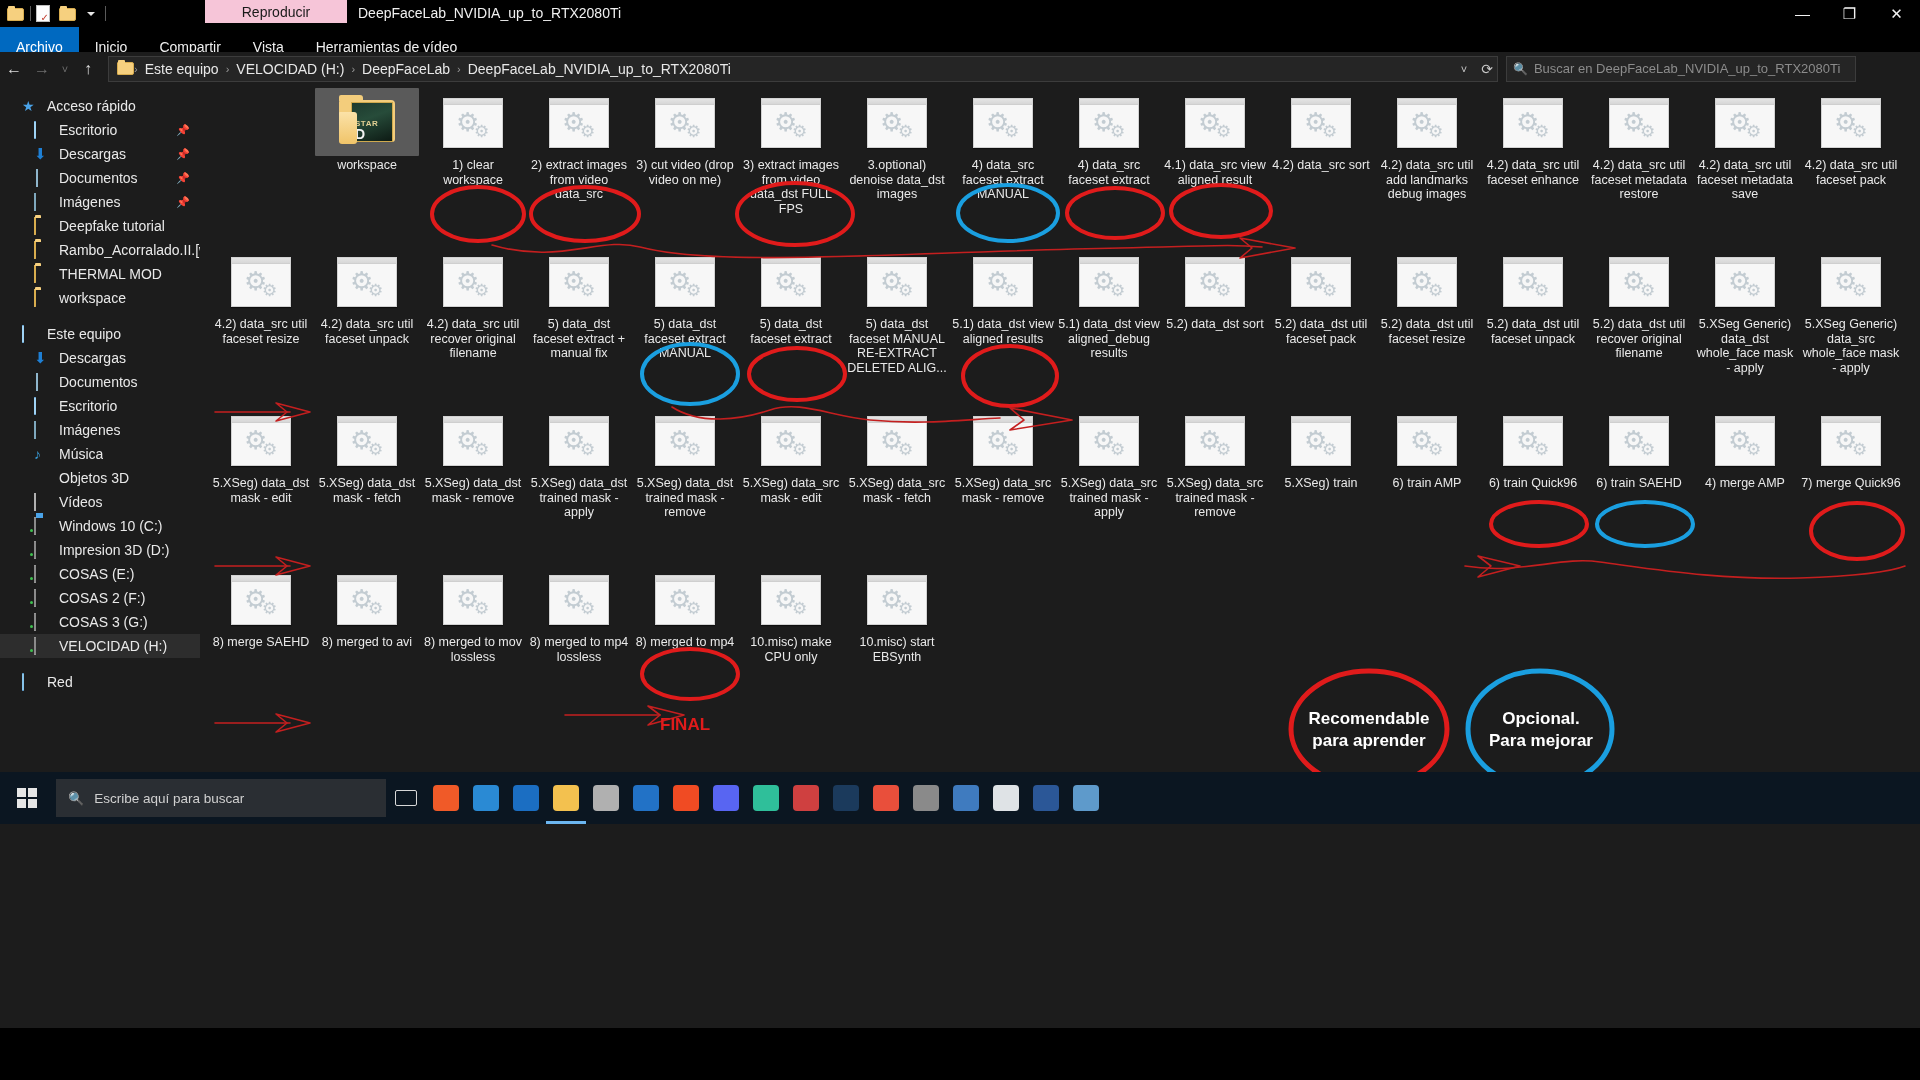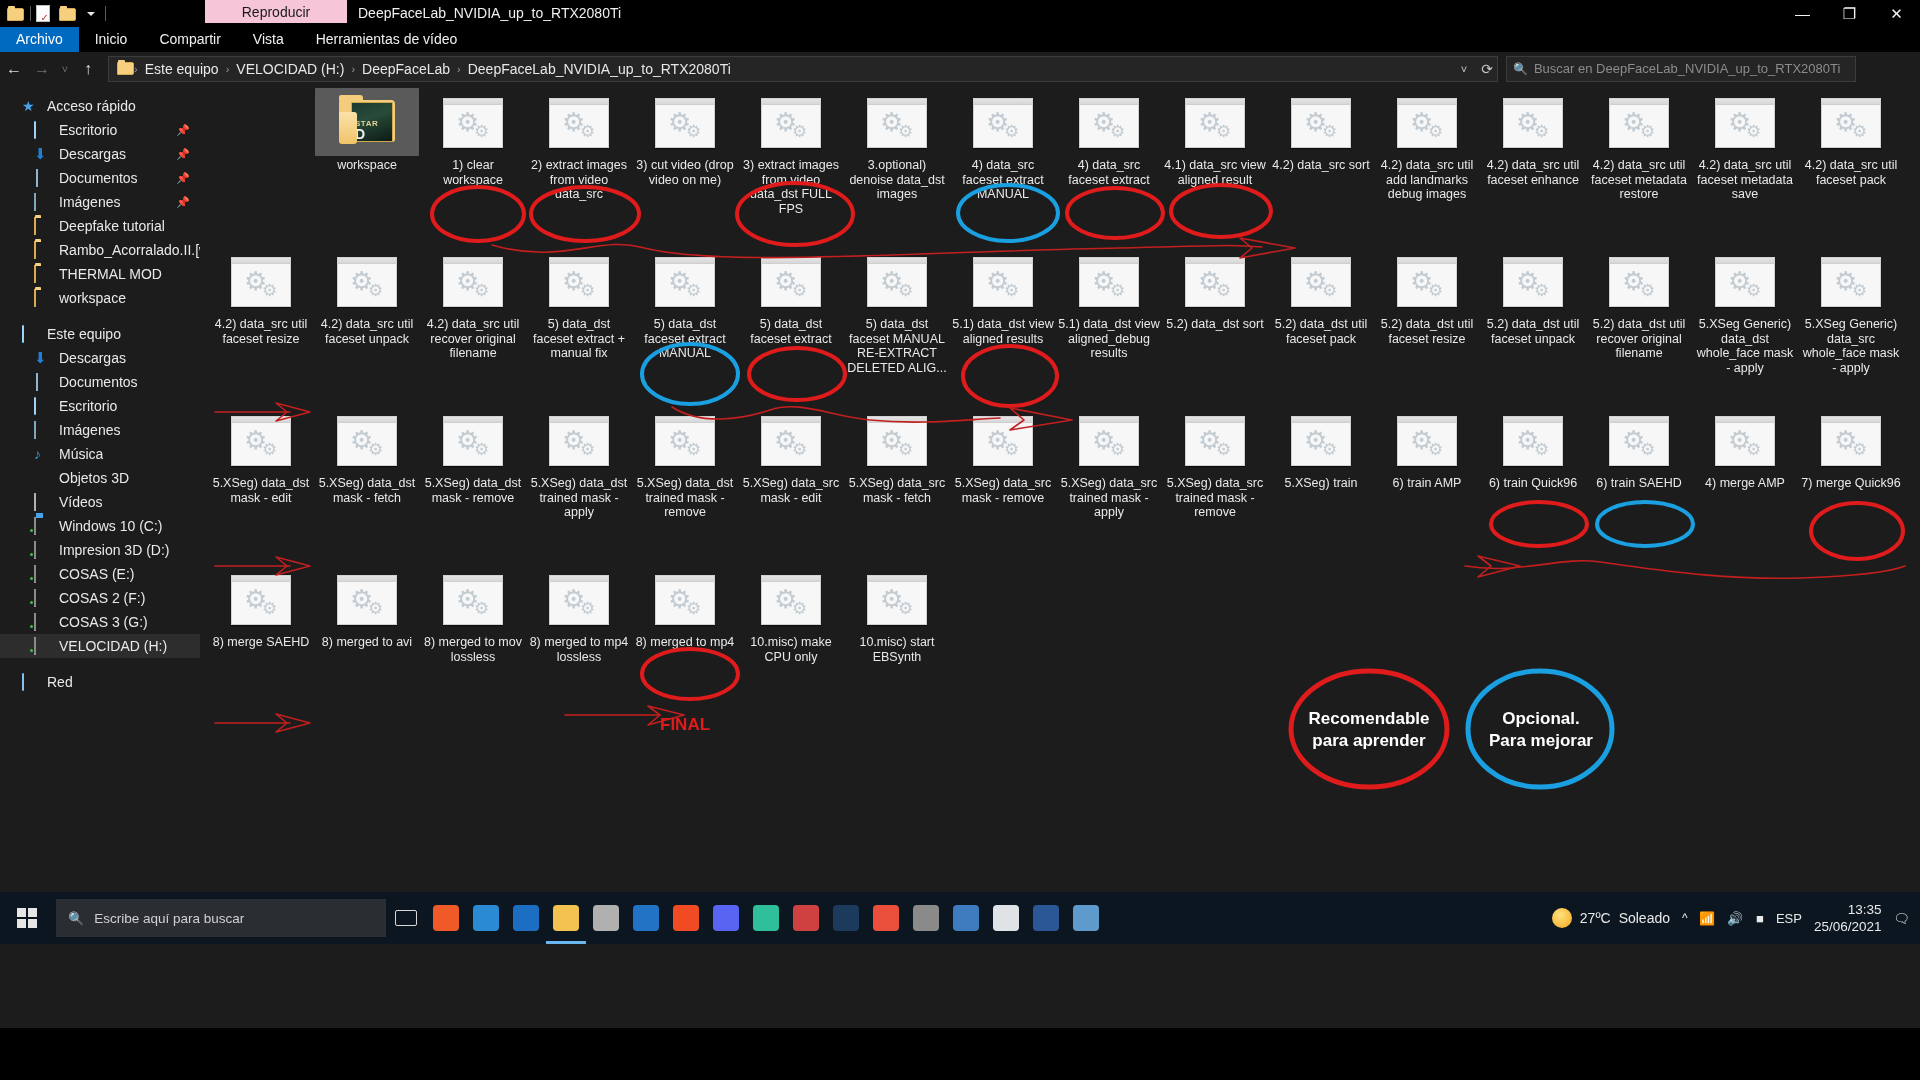--- a/index.html
+++ b/index.html
@@ -2,21 +2,21 @@
 <html><head>
 <meta charset="utf-8">
 <style>
   * { box-sizing: border-box; margin: 0; padding: 0; }
   html, body {
     width: 1920px; height: 1080px;
     background: #000;
     font-family: "Liberation Sans", sans-serif;
     overflow: hidden;
   }
-  #root { position: relative; width: 1920px; height: 944px; background: #1c1c1c; }
+  #root { position: relative; width: 1920px; height: 824px; background: #1c1c1c; }
 
   
   .titlebar {
     position: absolute; top: 0; left: 0; width: 1920px; height: 27px;
     background: #000; display: flex; align-items: center;
   }
   .qat { display: flex; align-items: center; gap: 5px; padding-left: 7px; height: 27px; }
   .qat-ico { width: 18px; height: 18px; position: relative; }
   .sep-v { width: 1px; height: 15px; background: #5a5a5a; }
   .folder-glyph {
@@ -47,21 +47,21 @@
   .wbtns { position: absolute; right: 0; top: 0; height: 27px; display: flex; }
   .wbtn { width: 47px; height: 27px; display:flex; align-items:center; justify-content:center;
           color:#f2f2f2; font-size: 15px; }
   .wbtn.close { background: transparent; }
 
   
   .ribbon {
     position: absolute; top: 27px; left: 0; width: 1920px; height: 25px;
     background: #000; display:flex; align-items:flex-end;
   }
-  .rtab { height: 25px; line-height:25px; padding: 0 16px; color:#f0f0f0; font-size: 14px; }
+  .rtab { height: 25px; line-height:25px; padding: 8px 16px; color:#f0f0f0; font-size: 14px; }
   .rtab.active { background:#0069c0; color:#fff; }
   .rtab.ctx { color:#f0f0f0; }
 
   
   .addrbar {
     position: absolute; top: 52px; left: 0; width: 1920px; height: 33px;
     background: #1c1c1c; display:flex; align-items:center;
   }
   .navbtn { width: 28px; height: 30px; display:flex; align-items:center; justify-content:center;
             color:#dcdcdc; font-size:16px; }
@@ -1015,32 +1015,15 @@
           <span class="sq" style="background: rgb(223, 227, 230);"></span>
         </div>
         <div class="tb-ico">
           <span class="sq" style="background: rgb(43, 87, 151);"></span>
         </div>
         <div class="tb-ico">
           <span class="sq" style="background: rgb(94, 154, 203);"></span>
         </div>
       </div>
 
-    <div class="tray">
-      <span class="weather">
-        <span class="sunny"></span>
-        <span>27ºC</span>
-        <span>Soleado</span>
-      </span>
-      <span style="font-size:12px">^</span>
-      <span style="font-size:13px">📶</span>
-      <span style="font-size:13px">🔊</span>
-      <span style="font-size:13px">■</span>
-      <span>ESP</span>
-      <span class="clock">
-        <div>13:35</div>
-        <div>25/06/2021</div>
-      </span>
-      <span style="font-size:13px">🗨</span>
-    </div>
   </div>
 
 </div>
 
 </body></html>

